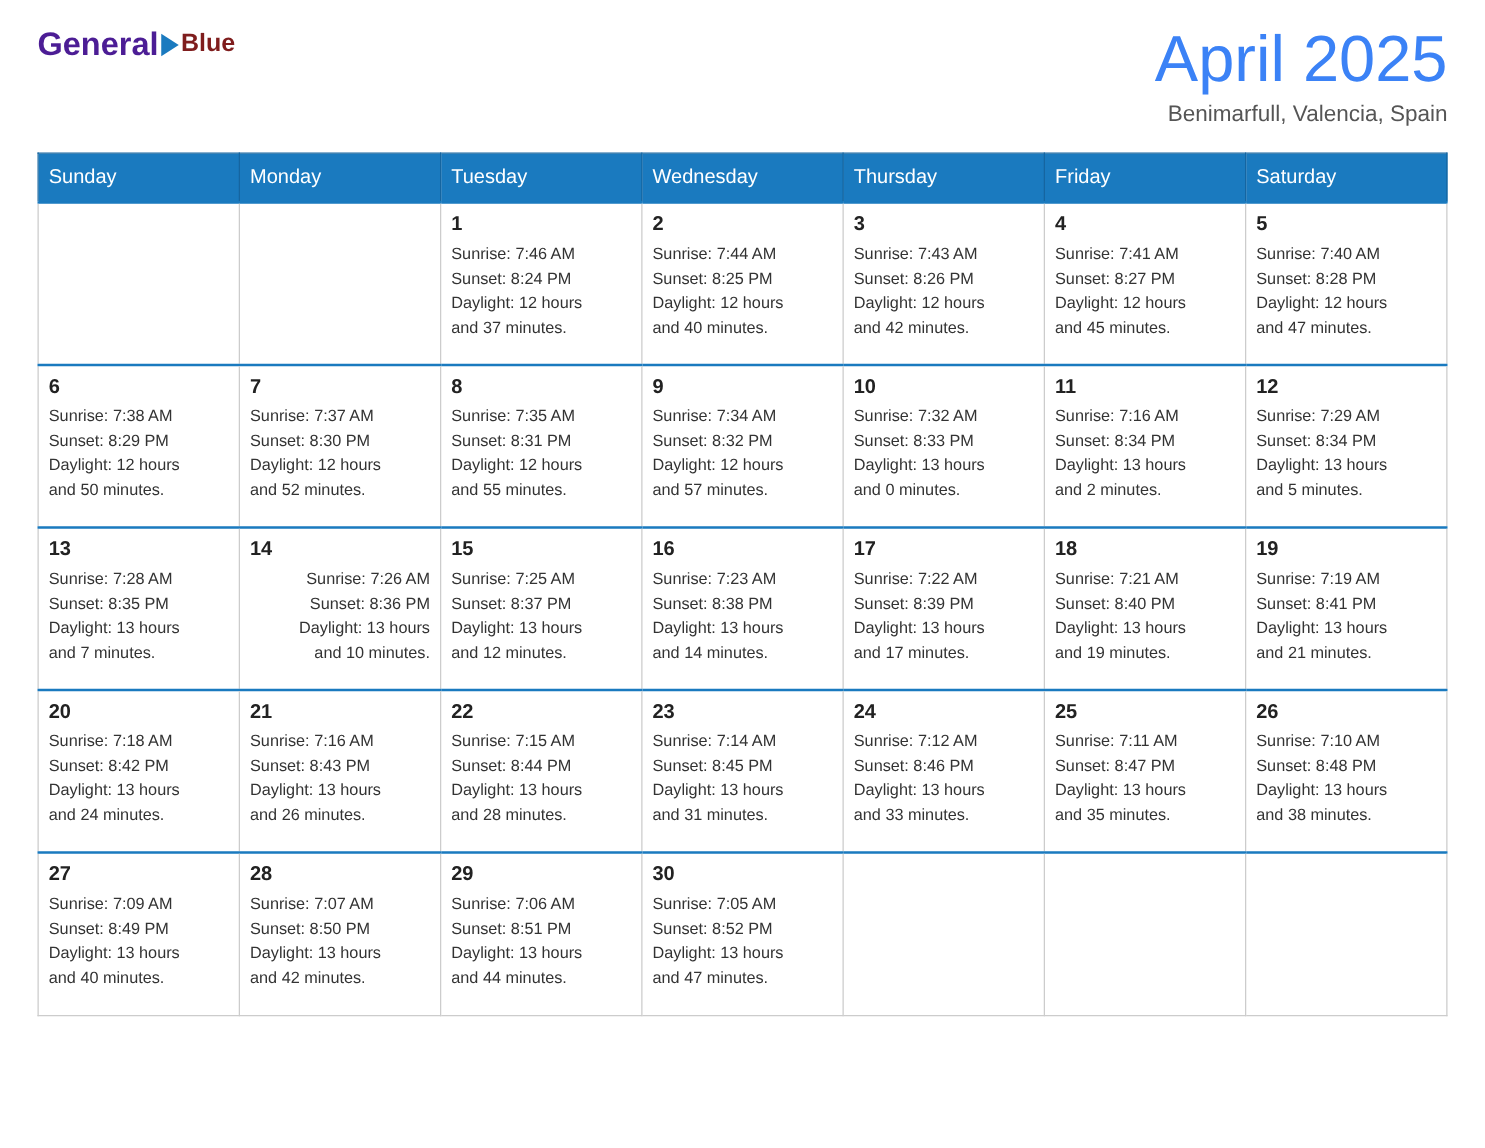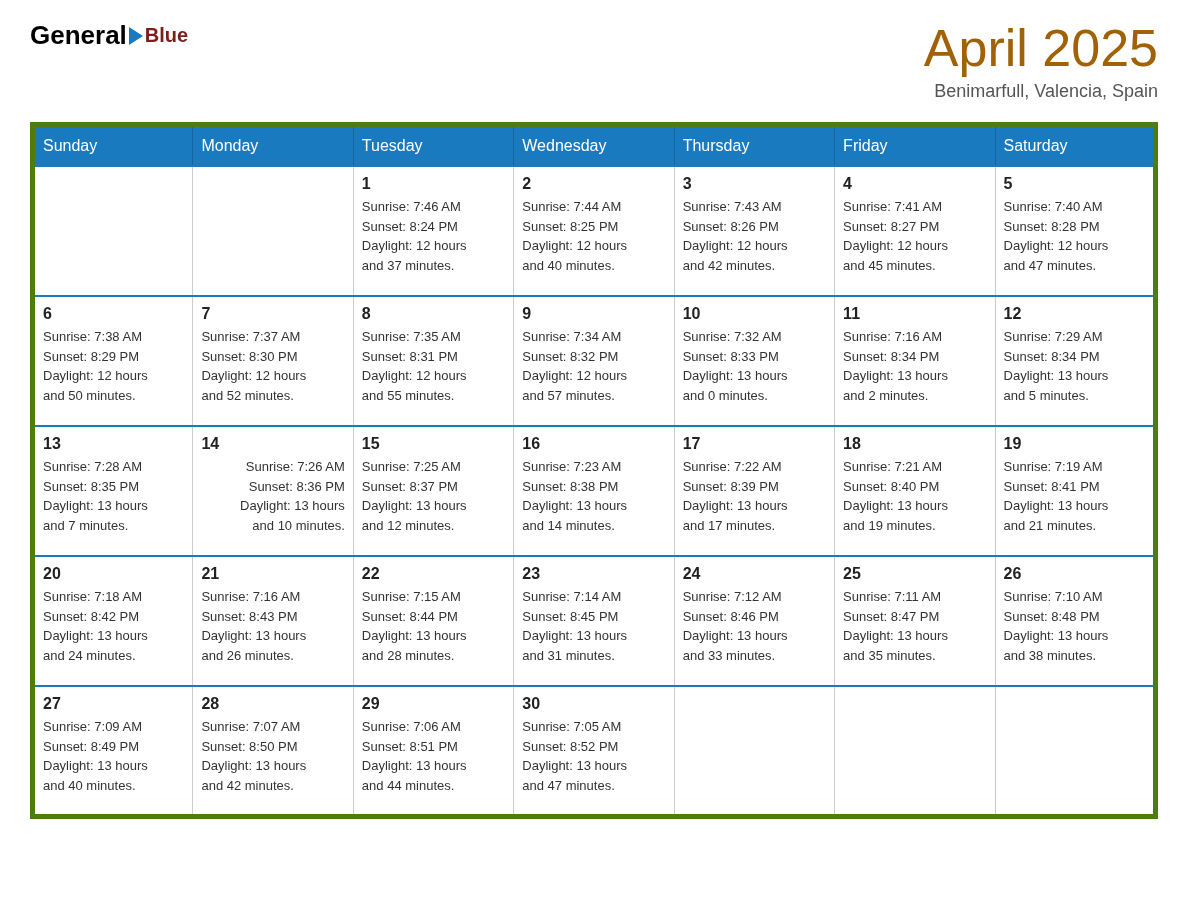--- a/index.html
+++ b/index.html
@@ -21,53 +21,53 @@
       flex-direction: column;
       align-items: flex-start;
     }
     .logo-text {
       display: flex;
       align-items: center;
       font-size: 26px;
       font-weight: bold;
       color: #333;
     }
-    .logo-general { color: #000000; text-align: center; }
+    .logo-general { color: #4c1d95; text-align: center; }
     .logo-arrow {
       width: 0;
       height: 0;
       border-left: 14px solid #1a7abf;
       border-top: 9px solid transparent;
       border-bottom: 9px solid transparent;
       margin: 0 2px;
       display: inline-block;
     }
     .logo-blue {
       color: #7f1d1d;
       font-size: 20px;
       font-weight: bold;
     }
     .title-area {
       text-align: right;
     }
     .month-title {
       font-size: 52px;
       font-weight: normal;
-      color: #a16207;
+      color: #3b82f6;
       line-height: 1.1;
     }
     .subtitle {
       font-size: 18px;
       color: #555;
       margin-top: 4px;
     }
     .calendar {
       width: 100%;
       border-collapse: collapse;
-      border: 5px solid #4d7c0f;
+      border: 1px solid #4d7c0f;
     }
     .calendar th {
       background-color: #1a7abf;
       color: #fff;
       padding: 10px 8px;
       text-align: left;
       font-size: 16px;
       font-weight: normal;
       border: 1px solid #1565a0;
     }

